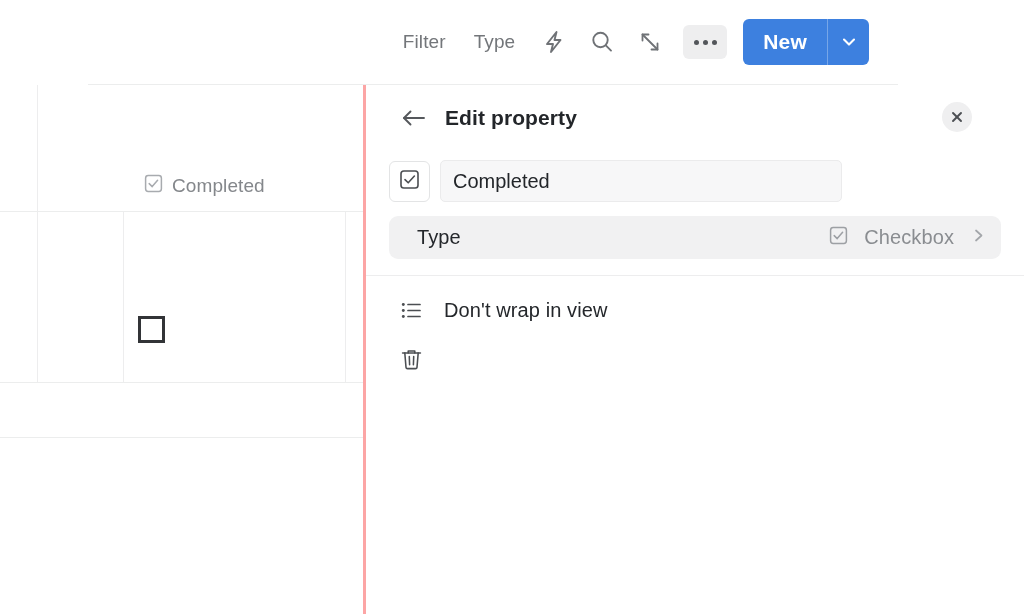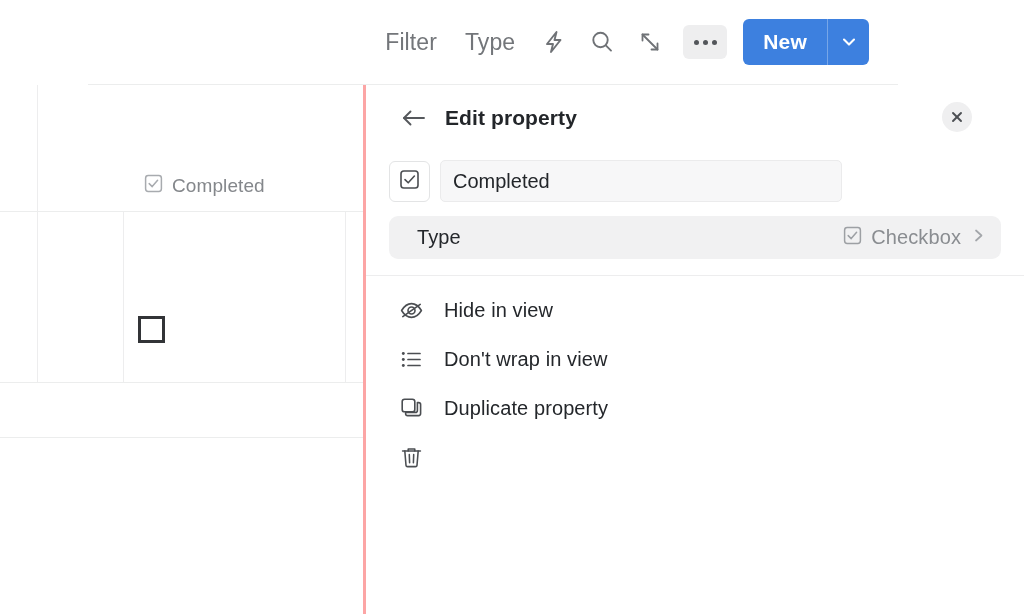--- a/index.html
+++ b/index.html
@@ -25,21 +25,21 @@
     left: 0; top: 0;
     width: 1024px;
     height: 84px;
     display: flex;
     align-items: center;
     justify-content: flex-end;
     padding-right: 155px;
     background: #ffffff;
   }
   .tb-text {
-    font-size: 23px;
+    font-size: 19px;
     color: #73767a;
     letter-spacing: .1px;
     padding: 4px 6px;
     margin-right: 16px;
     cursor: pointer;
     white-space: nowrap;
   }
   .tb-icon {
     width: 34px; height: 34px;
     display: flex; align-items: center; justify-content: center;
@@ -216,21 +216,21 @@
     cursor: pointer;
   }
   .type-label {
     font-size: 20px;
     color: #24272b;
     letter-spacing: .1px;
   }
   .type-value {
     display: flex;
     align-items: center;
-    gap: 9px;
+    gap: 16px;
   }
   .type-value-text {
     font-size: 20px;
     color: #8a8d91;
     letter-spacing: .1px;
   }
 
   .panel-divider {
     margin-top: 16px;
     height: 1px;
@@ -384,66 +384,39 @@
             <polyline points="6,3.5 11.5,8.5 6,13.5" fill="none" stroke="#a3a6aa" stroke-width="1.7" stroke-linecap="round" stroke-linejoin="round"></polyline>
           </svg>
         </span>
       </span>
     </div>
 
     <div class="panel-divider"></div>
 
     <div class="menu">
 
-      <div class="menu-item">
-        <span class="menu-icon">
-          <svg width="25" height="25" viewBox="0 0 25 25">
-            <g fill="none" stroke="#4b4e52" stroke-width="1.6" stroke-linecap="round" stroke-linejoin="round">
-              <path d="M2.6 12.5 C5.4 7.8 8.9 5.6 12.5 5.6 C16.1 5.6 19.6 7.8 22.4 12.5
-                       C19.6 17.2 16.1 19.4 12.5 19.4 C8.9 19.4 5.4 17.2 2.6 12.5 Z"></path>
-              <circle cx="12.5" cy="12.5" r="3.5"></circle>
-              <line x1="3.8" y1="18.6" x2="21.2" y2="6.4"></line>
-            </g>
-          </svg>
-        </span>
-        <span class="menu-label">Hide in view</span>
-      </div>
 
       <div class="menu-item">
         <span class="menu-icon">
           <svg width="25" height="25" viewBox="0 0 25 25">
             <g stroke="#4b4e52" stroke-width="1.7" stroke-linecap="round">
               <line x1="9" y1="6.5" x2="21" y2="6.5"></line>
               <line x1="9" y1="12.5" x2="21" y2="12.5"></line>
               <line x1="9" y1="18.5" x2="21" y2="18.5"></line>
             </g>
             <g fill="#4b4e52">
               <circle cx="4.3" cy="6.5" r="1.45"></circle>
               <circle cx="4.3" cy="12.5" r="1.45"></circle>
               <circle cx="4.3" cy="18.5" r="1.45"></circle>
             </g>
           </svg>
         </span>
         <span class="menu-label">Don't wrap in view</span>
       </div>
 
-      <div class="menu-item">
-        <span class="menu-icon">
-          <svg width="25" height="25" viewBox="0 0 25 25">
-            <g fill="none" stroke="#4b4e52" stroke-width="1.6" stroke-linejoin="round">
-              <rect x="3.2" y="3.2" width="12.6" height="12.6" rx="2.4"></rect>
-              <path d="M8.6 19.6 C7.3 19.6 6.6 18.9 6.6 17.6 L6.6 16.4
-                       L16.4 16.4 C17.7 16.4 18.4 15.7 18.4 14.4 L18.4 6.6
-                       L19.6 6.6 C20.9 6.6 21.6 7.3 21.6 8.6 L21.6 17.6
-                       C21.6 18.9 20.9 19.6 19.6 19.6 Z"></path>
-            </g>
-          </svg>
-        </span>
-        <span class="menu-label">Duplicate property</span>
-      </div>
 
       <div class="menu-item">
         <span class="menu-icon">
           <svg width="25" height="25" viewBox="0 0 25 25">
             <g fill="none" stroke="#4b4e52" stroke-width="1.55" stroke-linecap="round" stroke-linejoin="round">
               <line x1="3.6" y1="5.9" x2="21.4" y2="5.9"></line>
               <path d="M9.2 5.9 L9.2 3.9 L15.8 3.9 L15.8 5.9"></path>
               <path d="M5.8 5.9 L7 20.3 C7.1 21.2 7.7 21.6 8.5 21.6
                        L16.5 21.6 C17.3 21.6 17.9 21.2 18 20.3 L19.2 5.9"></path>
               <line x1="10.3" y1="9.6" x2="10.6" y2="17.8"></line>

